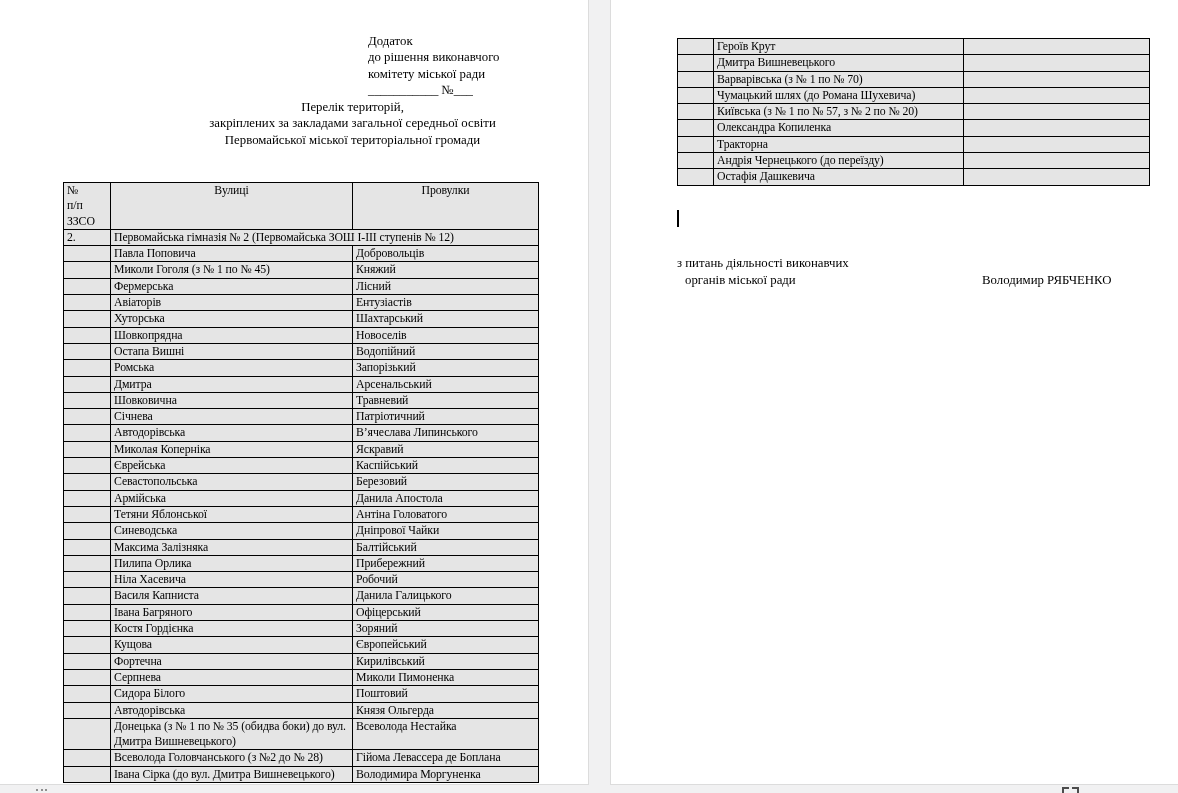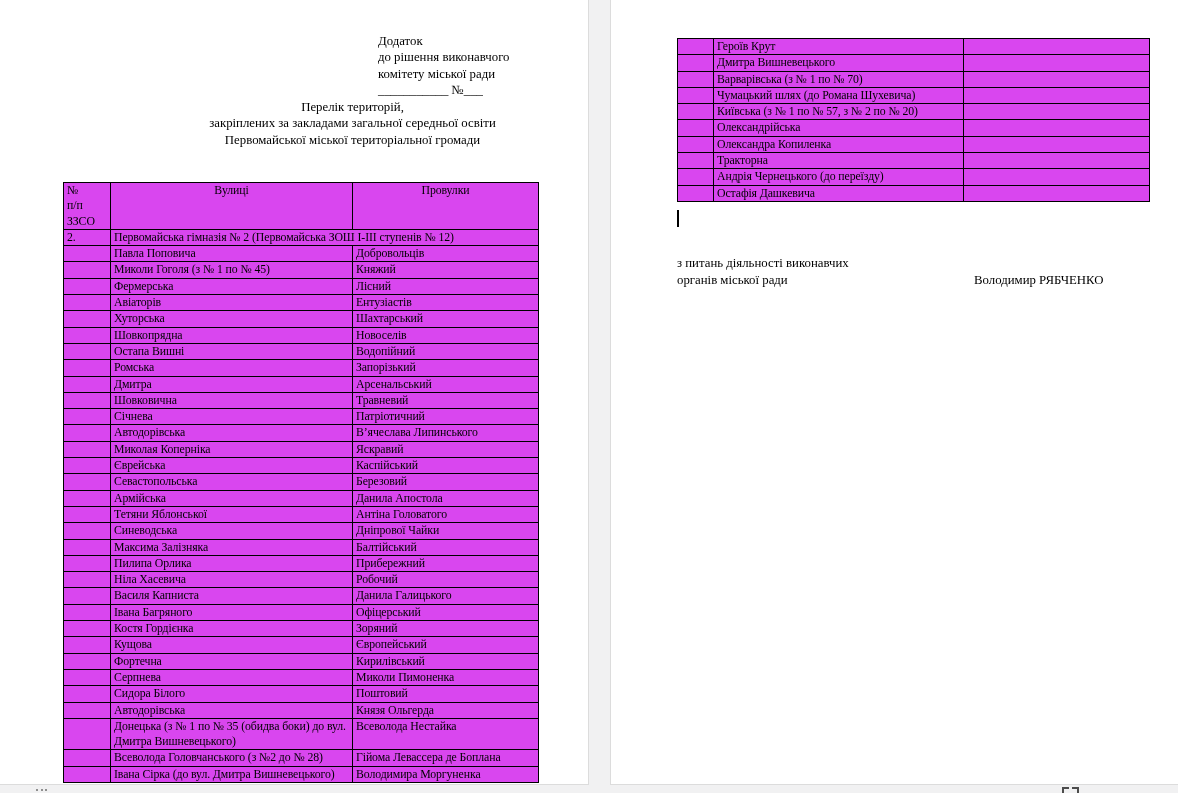--- a/index.html
+++ b/index.html
@@ -11,30 +11,30 @@
     position:relative;
   }
   .page {
     position:absolute; top:0; background:#ffffff; height:785px;
   }
   #page1 { left:0; width:589px; border-right:1px solid #dcdcdc; border-bottom:1px solid #dcdcdc; }
   #page2 { left:610px; width:568px; border-left:1px solid #dcdcdc; border-bottom:1px solid #dcdcdc; }
 
   
   .annex {
-    position:absolute; left:378px; top:33px;
+    position:absolute; left:368px; top:33px;
     font-size:12.8px; line-height:16.4px; white-space:nowrap;
   }
   .doc-title {
     position:absolute; left:0; top:99px; width:665px;
     text-align:center; font-size:12.8px; line-height:16.4px;padding-left:40px;
   }
   table.doc {
     border-collapse:collapse; table-layout:fixed;
-    position:absolute; background:#d946ef;
+    position:absolute; background:#e5e5e5;
   }
   #streets-table { left:63px; top:182px; width:475px; }
   #page2-table  { left:66px;  top:38px;  width:472px; }
   table.doc th, table.doc td {
     border:1px solid #000;
     font-weight:normal;
     font-size:11.8px; line-height:15.3px;
     padding:0 3px; vertical-align:top;
     letter-spacing:-0.1px; overflow:hidden;
     text-align:left;
@@ -43,21 +43,21 @@
 
   
   .text-cursor {
     position:absolute; left:66px; top:210px;
     width:1.5px; height:17px; background:#000;
   }
   .signature {
     position:absolute; left:66px; top:255px; width:480px;
     font-size:12.8px; line-height:16.6px;
   }
-  .sig-last { position:relative; }
+  .sig-last { position:relative;margin-left:8px; }
   .sig-name { position:absolute; left:297px; top:0; white-space:nowrap; }
 
   
   .glyph-a {
     position:absolute; left:36px; top:789px;
     width:11px; height:4px; border-top:2px dotted #8f8f8f;
   }
   .glyph-b { position:absolute; left:1062px; top:787px; width:17px; height:6px; }
   .glyph-b::before, .glyph-b::after {
     content:""; position:absolute; top:0; width:5px; height:6px;
@@ -301,25 +301,20 @@
           <td>Чумацький шлях (до Романа Шухевича)</td>
           <td></td>
         </tr>
         <tr>
           <td></td>
           <td>Київська  (з № 1 по № 57, з № 2 по № 20)</td>
           <td></td>
         </tr>
         <tr>
           <td></td>
-          <td>Олександрійська</td>
-          <td></td>
-        </tr>
-        <tr>
-          <td></td>
           <td>Олександра Копиленка</td>
           <td></td>
         </tr>
         <tr>
           <td></td>
           <td>Тракторна</td>
           <td></td>
         </tr>
         <tr>
           <td></td>

